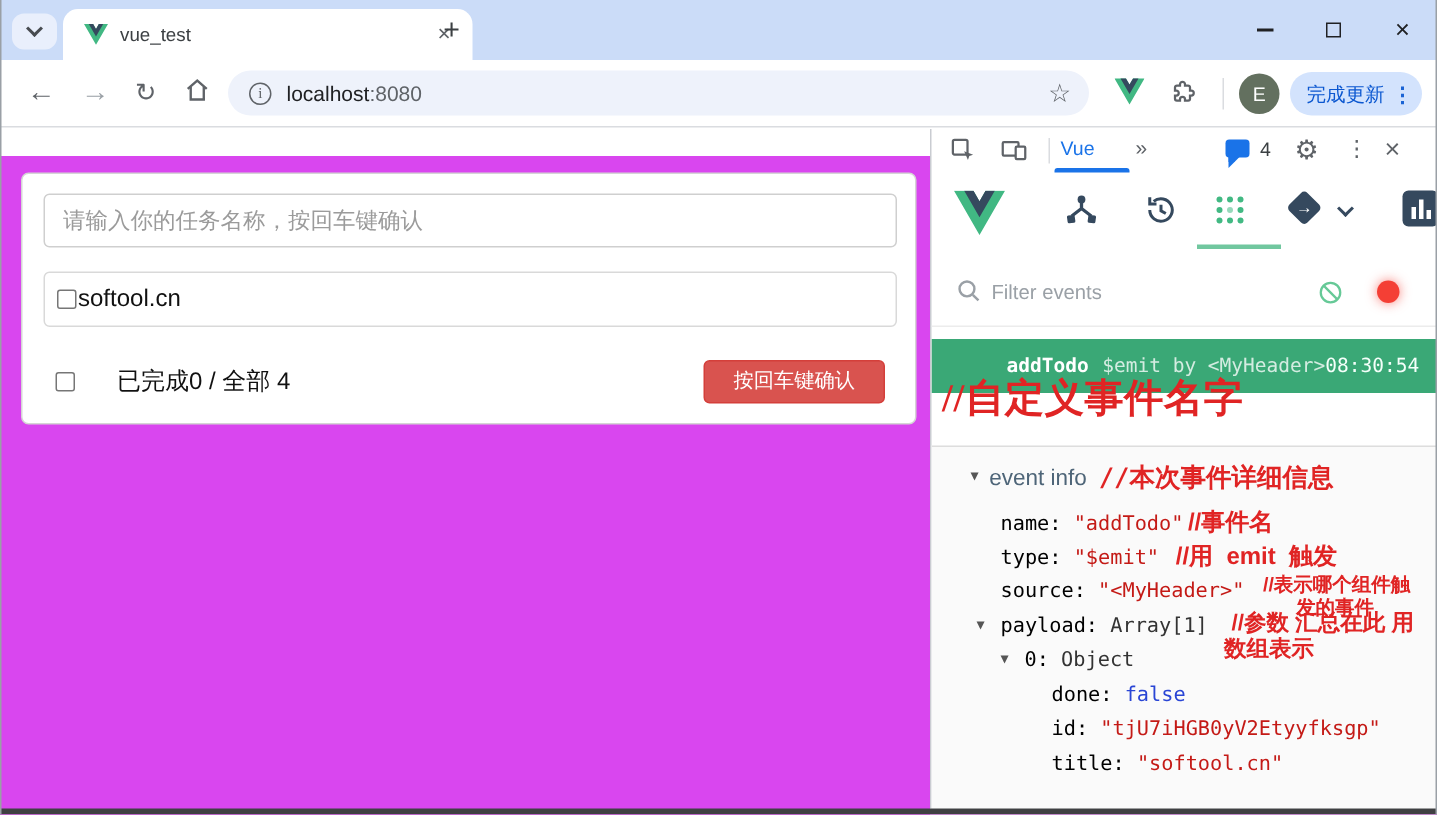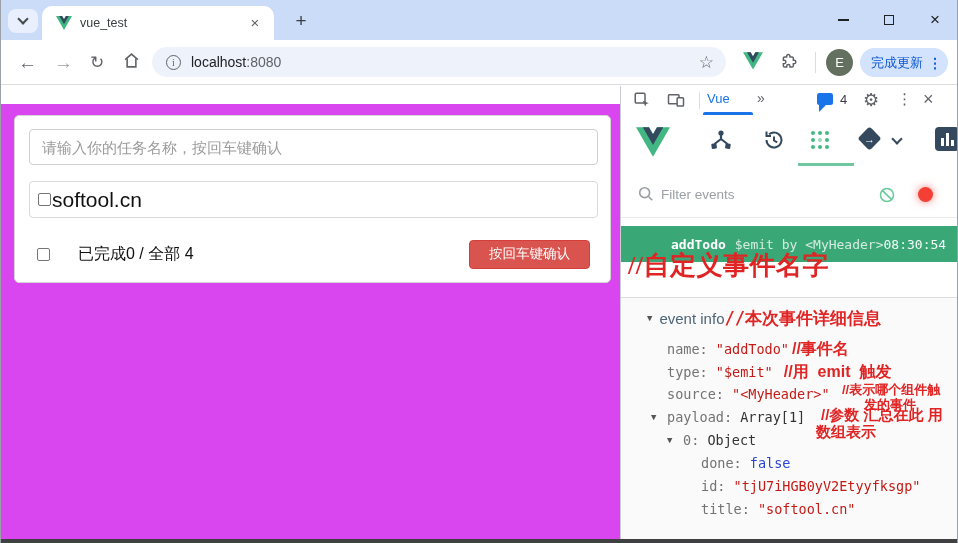--- a/index.html
+++ b/index.html
@@ -6,21 +6,21 @@
   html,body { width:958px; height:543px; overflow:hidden; }
   body { font-family:"Liberation Sans", sans-serif; background:#fff; position:relative; }
   .window { position:absolute; inset:0; overflow:hidden; }
 
   
   .tabstrip { position:absolute; left:0; top:0; width:958px; height:40px; background:#cbdcf8; }
   .tab-search { position:absolute; left:8px; top:9px; width:30px; height:24px; border-radius:8px;
     background:#e9effc; display:flex; align-items:center; justify-content:center; cursor:pointer; }
   .chev { width:8px; height:8px; border-right:2px solid #474b50; border-bottom:2px solid #474b50;
     transform:rotate(45deg); margin-top:-4px; }
-  .tab { position:absolute; left:42px; top:6px; width:232px; height:34px; background:#fff;
+  .tab { position:absolute; left:42px; top:6px; width:273px; height:34px; background:#fff;
     border-radius:10px 10px 0 0; display:flex; align-items:center; padding:0 10px 0 14px; }
   .tab-title { font-size:12.5px; color:#3c4043; margin-left:8px; flex:1; }
   .tab-close { font-size:15px; color:#5f6368; width:18px; height:18px; line-height:17px;
     text-align:center; border-radius:50%; cursor:pointer; }
   .newtab { position:absolute; left:288px; top:8px; width:26px; height:26px; font-size:19px;
     color:#3c4043; text-align:center; line-height:25px; border-radius:50%; cursor:pointer; }
   .wincontrols { position:absolute; right:0; top:0; height:40px; display:flex; }
   .winbtn { width:46px; height:40px; display:flex; align-items:center; justify-content:center;
     color:#202124; cursor:pointer; }
   .min-glyph { width:11px; height:2px; background:#202124; }
@@ -56,21 +56,21 @@
   .todo-card { position:absolute; left:14px; top:11px; width:597px; height:168px;
     border:1px solid #d5d5d5; border-radius:5px; background:#fff; }
   .todo-input { position:absolute; left:14px; top:13px; width:569px; height:36px;
     border:1px solid #cfcfcf; border-radius:4px; padding:0 12px; font-size:15px;
     font-family:"Liberation Sans", sans-serif; color:#222; outline:none; }
   .todo-input::placeholder { color:#9b9b9b; }
   .todo-item { position:absolute; left:14px; top:65px; width:569px; height:37px;
     border:1px solid #d9d9d9; border-radius:4px; display:flex; align-items:center; padding:0 8px; }
   .cbx { width:13px; height:13px; border:1px solid #767676; background:#fff; border-radius:2px;
     display:inline-block; flex-shrink:0; cursor:pointer; }
-  .todo-item .txt { font-size:21px; color:#111; margin-left:1px; }
+  .todo-item .txt { font-size:16px; color:#111; margin-left:1px; }
   .todo-footer { position:absolute; left:14px; top:118px; width:569px; height:40px;
     display:flex; align-items:center; }
   .todo-footer .cbx { margin-left:8px; }
   .todo-footer .summary { font-size:16px; color:#111; margin-left:28px; flex:1; }
   .clear-btn { width:121px; height:29px; background:#d9534f; border:1px solid #d43f3a;
     border-radius:4px; color:#fff; font-size:13.5px; display:flex; align-items:center;
     justify-content:center; cursor:pointer; margin-right:8px; }
 
   
   .devtools { position:absolute; left:620px; top:86px; width:338px; height:453px; background:#fff;
@@ -122,25 +122,25 @@
   .event-bar .ename { color:#fff; font-weight:bold;margin-left:20px; }
   .event-bar .emeta { color:rgba(255,255,255,.78); margin-left:9px; flex:1; white-space:pre; }
   .event-bar .etime { color:#f4fffa; }
 
   .event-info { position:absolute; left:0; top:211px; width:338px; height:242px; background:#fafafa;
     border-top:1px solid #ddd; font-family:"DejaVu Sans Mono", monospace; font-size:13.5px; }
   .ei-header { position:absolute; left:0; top:9px; height:22px; display:flex; align-items:center; }
   .tri { font-size:9px; color:#555; }
   .ei-header .tri { margin-left:26px; }
   .ei-title { font-family:"Liberation Sans", sans-serif; font-size:15px; color:#4e6578; margin-left:7px; cursor:pointer; }
-  .ei-header .ann { font-size:17px; }
+  .ei-header .ann { font-size:17px; margin-left:8px; }
   .tree { position:absolute; left:0; top:39px; width:338px; }
   .trow { position:relative; height:23px; line-height:23px; white-space:nowrap; }
   .trow .tri { position:absolute; top:0; }
-  .tkey { color:#737373; }
+  .tkey { color:#000000; }
   .tval.str { color:#c41a16; }
   .tval.bool { color:#2945d5; }
   .tval.plain { color:#333; }
   .ann-inline { font-size:16px; margin-left:3px; font-family:"Liberation Sans", sans-serif; }
   .ann-abs { position:absolute; font-family:"Liberation Sans", sans-serif; z-index:6; }
   .ann-src1 { left:221px; top:83px; font-size:13px; }
   .ann-src2 { left:243px; top:98px; font-size:13px; }
   .ann-pay1 { left:200px; top:108px; font-size:15px; }
   .ann-pay2 { left:195px; top:125px; font-size:15px; }
 

